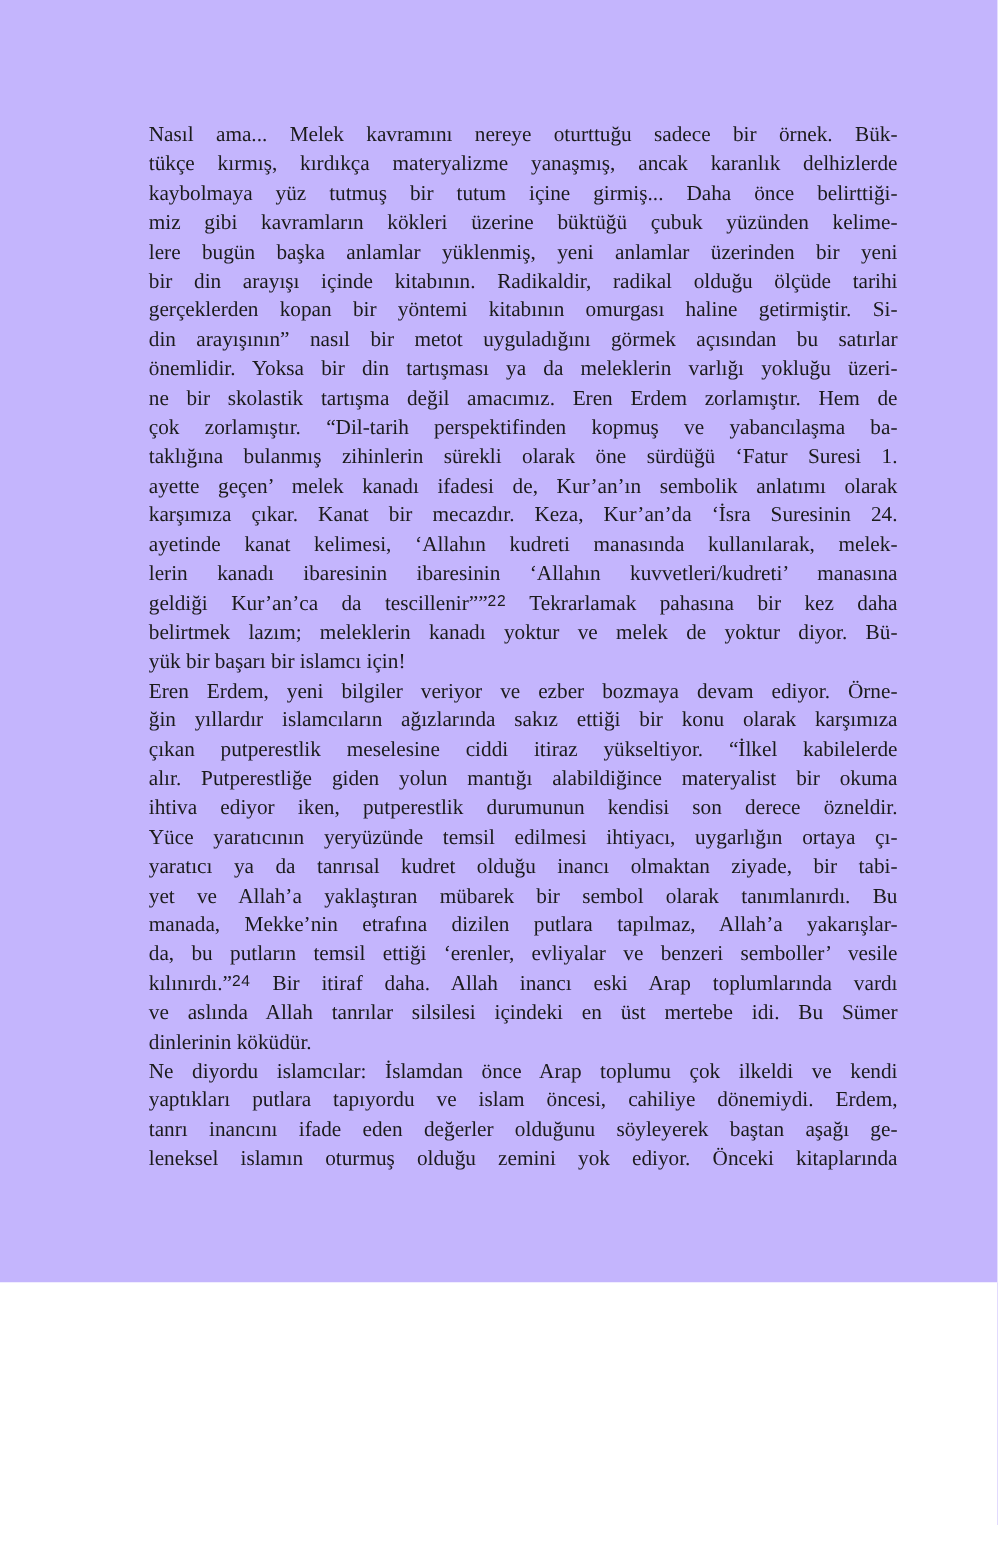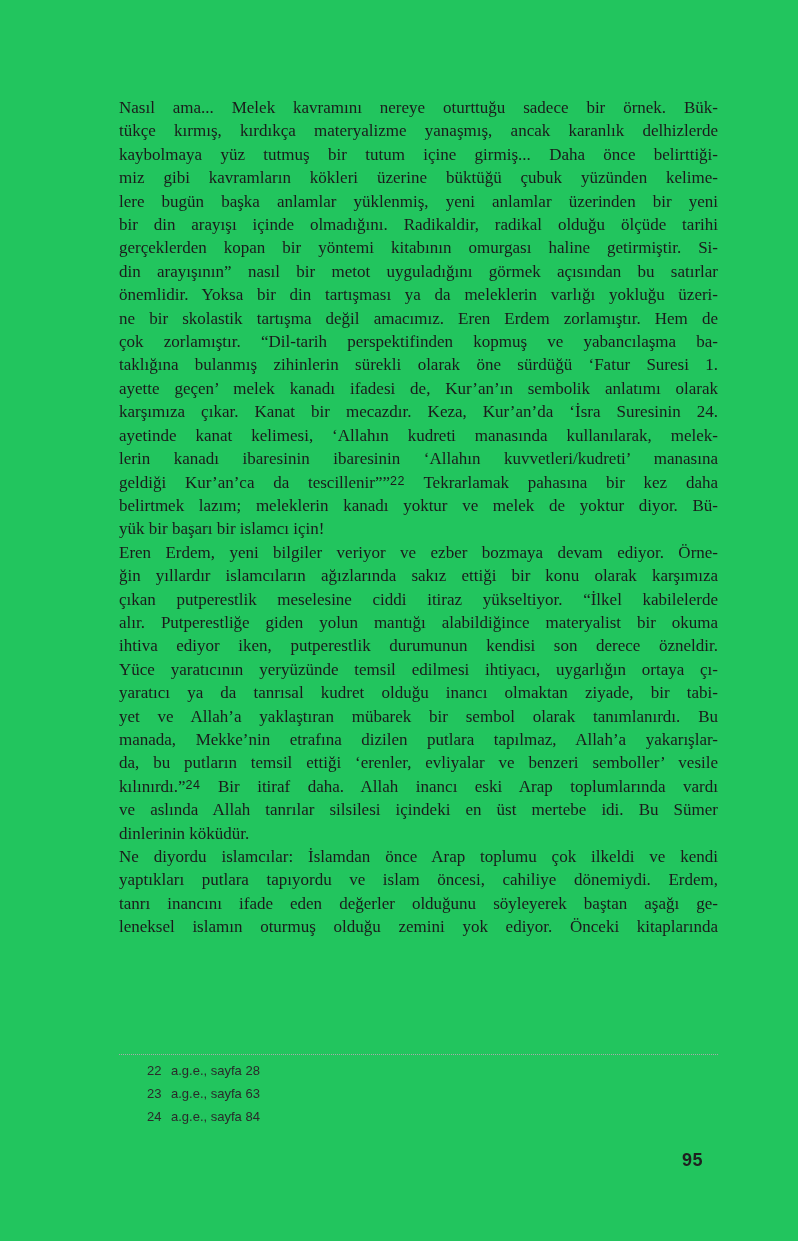--- a/index.html
+++ b/index.html
@@ -3,22 +3,22 @@
 <meta charset="utf-8">
 <style>
   html, body {
     margin: 0;
     padding: 0;
     background: #ffffff;
   }
   .page {
     position: relative;
     width: 798px;
-    height: 1241px;
-    background: #22c55e;
+    height: 1026px;
+    background: #c4b5fd;
     overflow: hidden;
     font-family: "Liberation Serif", serif;
   }
   .text-block {
     position: absolute;
     left: 119px;
     top: 96px;
     width: 599px;
     color: #1b1b1b;
     font-size: 17px;
@@ -80,21 +80,21 @@
 
 <div class="page">
 
   <main class="text-block">
       <div class="para">
         <div class="line">Nasıl ama... Melek kavramını nereye oturttuğu sadece bir örnek. Bük-</div>
         <div class="line">tükçe kırmış, kırdıkça materyalizme yanaşmış, ancak karanlık delhizlerde</div>
         <div class="line">kaybolmaya yüz tutmuş bir tutum içine girmiş... Daha önce belirttiği-</div>
         <div class="line">miz gibi kavramların kökleri üzerine büktüğü çubuk yüzünden kelime-</div>
         <div class="line">lere bugün başka anlamlar yüklenmiş, yeni anlamlar üzerinden bir yeni</div>
-        <div class="line">bir din arayışı içinde olmadığını. Radikaldir, radikal olduğu ölçüde tarihi</div>
+        <div class="line">bir din arayışı içinde kitabının. Radikaldir, radikal olduğu ölçüde tarihi</div>
         <div class="line">gerçeklerden kopan bir yöntemi kitabının omurgası haline getirmiştir. Si-</div>
         <div class="line">din arayışının” nasıl bir metot uyguladığını görmek açısından bu satırlar</div>
         <div class="line">önemlidir. Yoksa bir din tartışması ya da meleklerin varlığı yokluğu üzeri-</div>
         <div class="line">ne bir skolastik tartışma değil amacımız. Eren Erdem zorlamıştır. Hem de</div>
         <div class="line">çok zorlamıştır. “Dil-tarih perspektifinden kopmuş ve yabancılaşma ba-</div>
         <div class="line">taklığına bulanmış zihinlerin sürekli olarak öne sürdüğü ‘Fatur Suresi 1.</div>
         <div class="line">ayette geçen’ melek kanadı ifadesi de, Kur’an’ın sembolik anlatımı olarak</div>
         <div class="line">karşımıza çıkar. Kanat bir mecazdır. Keza, Kur’an’da ‘İsra Suresinin 24.</div>
         <div class="line">ayetinde kanat kelimesi, ‘Allahın kudreti manasında kullanılarak, melek-</div>
         <div class="line">lerin kanadı ibaresinin ibaresinin ‘Allahın kuvvetleri/kudreti’ manasına</div>

